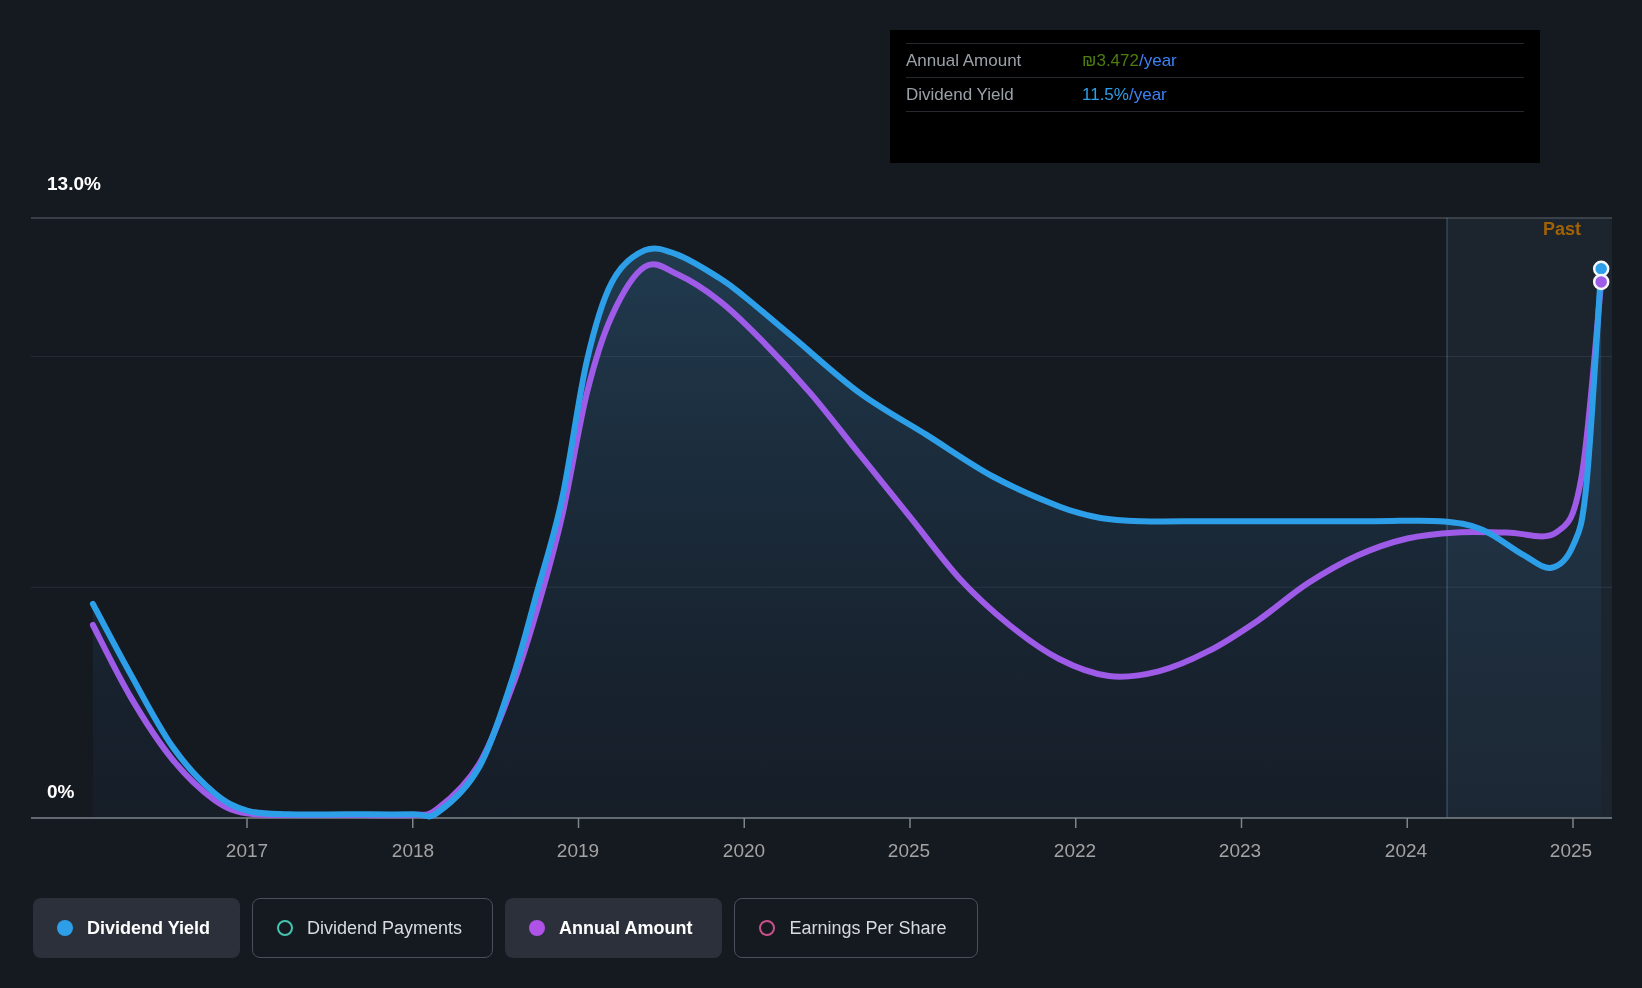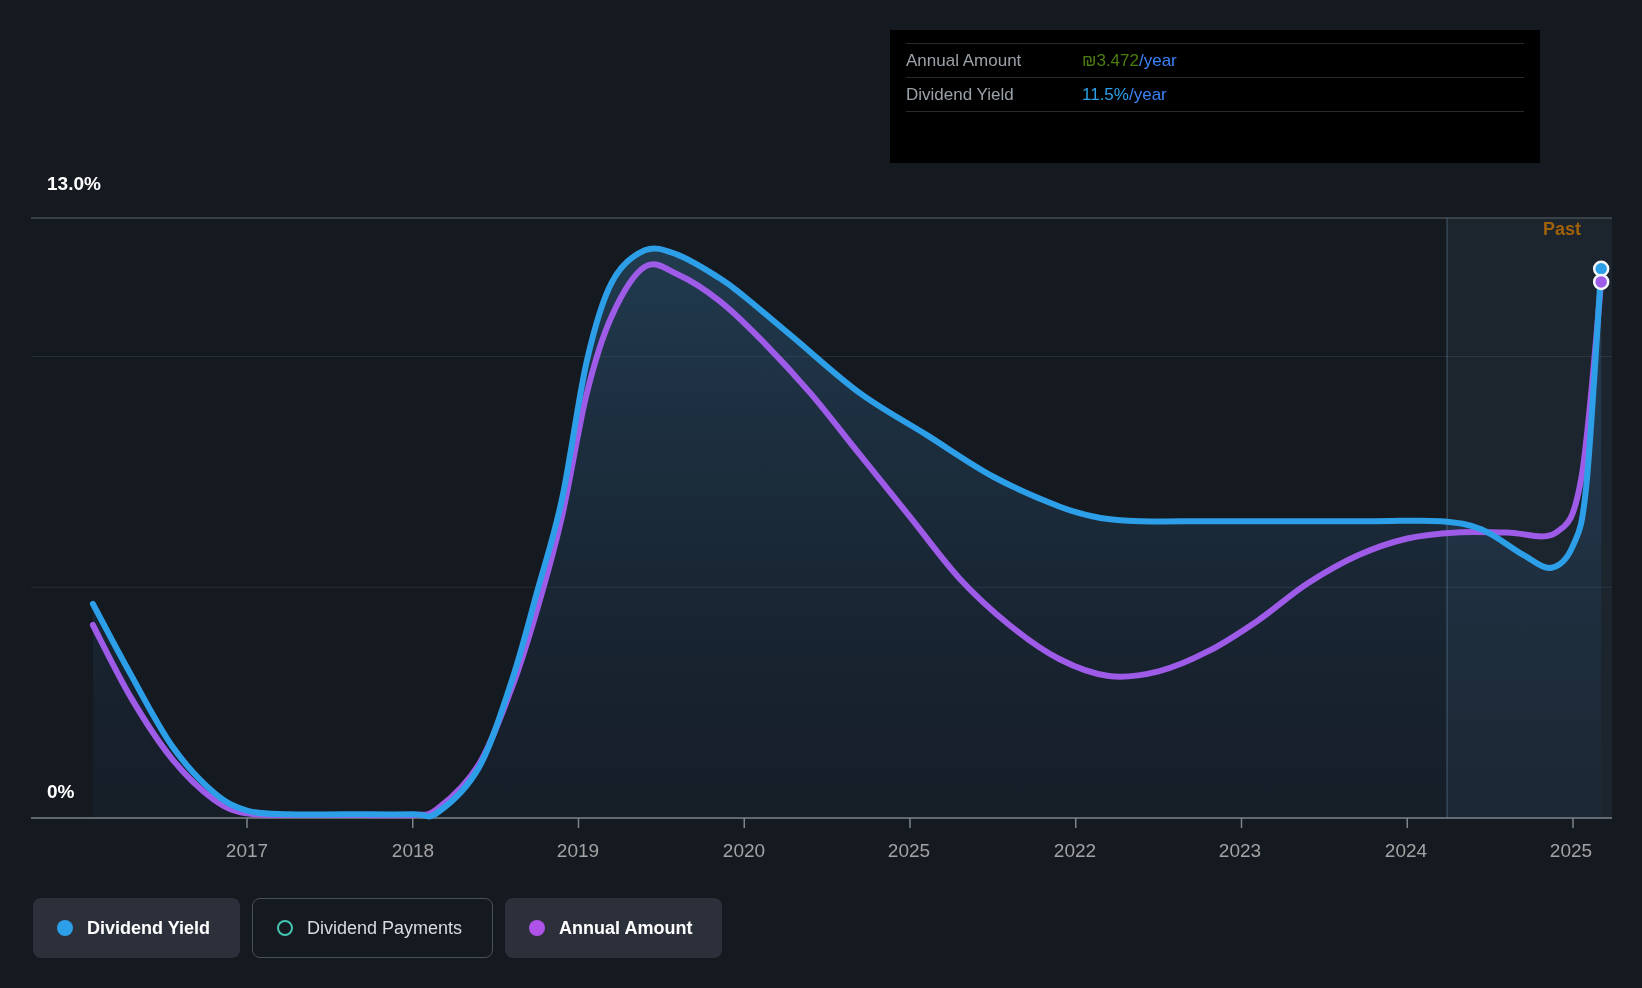--- a/index.html
+++ b/index.html
@@ -126,13 +126,17 @@
     <span>Dividend Yield</span>
   </button>
   <button class="legend-btn inactive">
     <span class="legend-dot outline" style="border-color: rgb(69, 196, 176);"></span>
     <span>Dividend Payments</span>
   </button>
   <button class="legend-btn active">
     <span class="legend-dot filled" style="background: rgb(174, 82, 232);"></span>
     <span>Annual Amount</span>
   </button>
+  <button class="legend-btn inactive">
+    <span class="legend-dot outline" style="border-color: rgb(201, 80, 138);"></span>
+    <span>Earnings Per Share</span>
+  </button>
 </div>
 
 </body></html>

